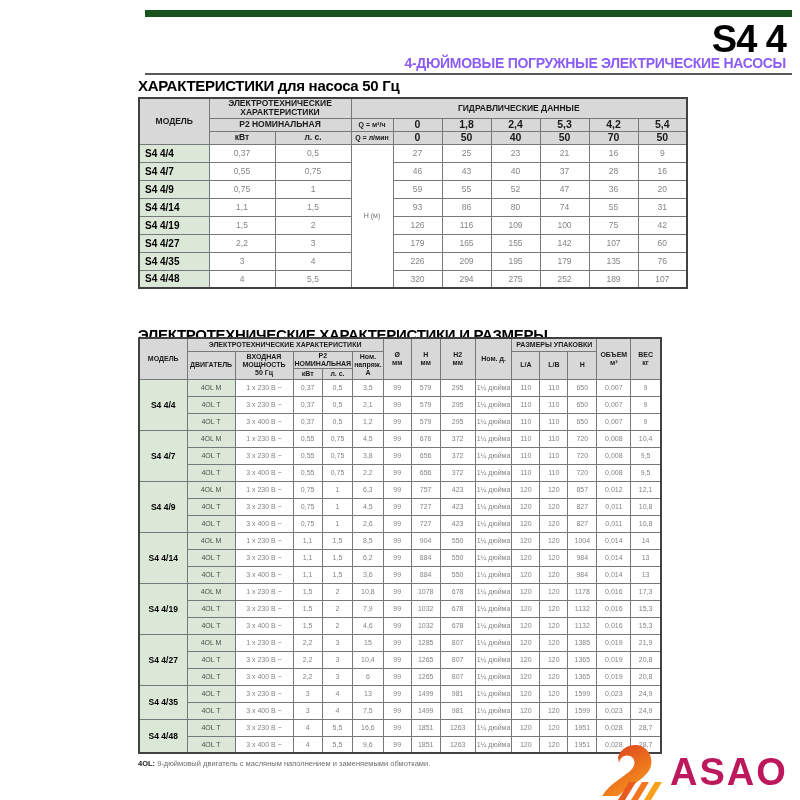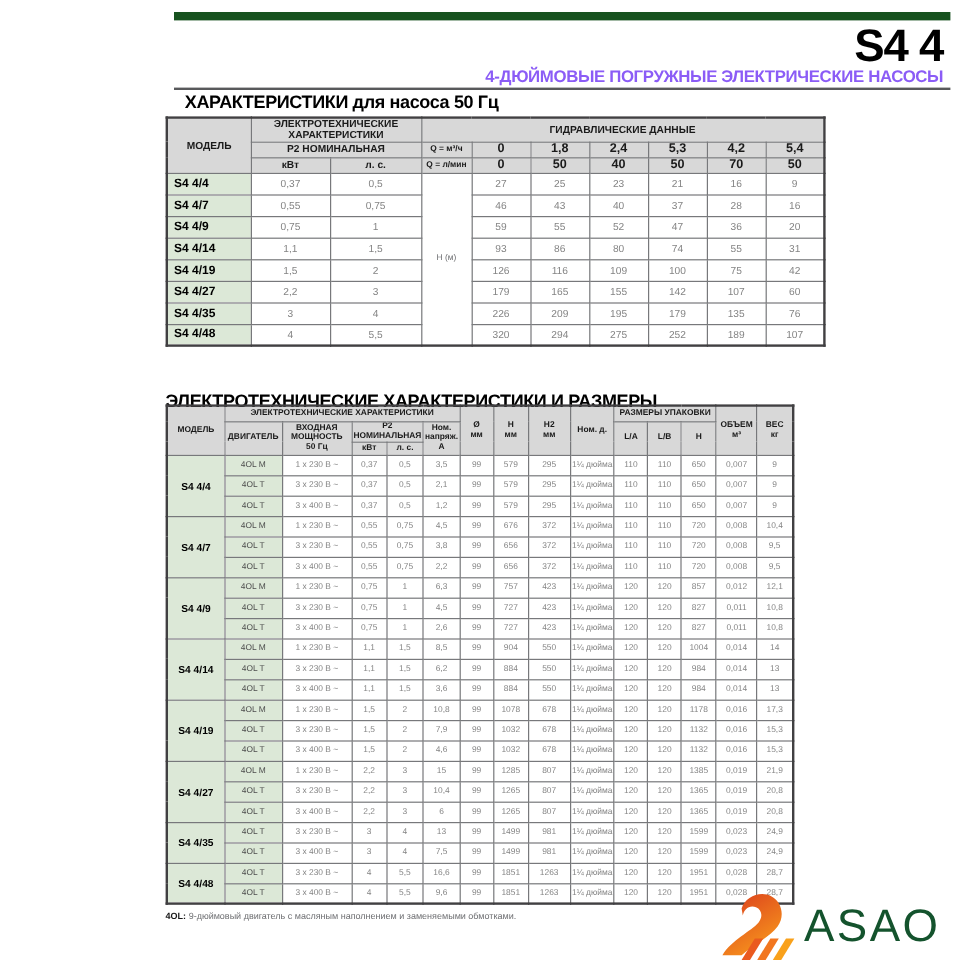--- a/index.html
+++ b/index.html
@@ -5,21 +5,21 @@
   html,body { margin:0; padding:0; background:#ffffff; }
   body { width:800px; height:800px; font-family:"Liberation Sans", sans-serif; }
   .page { position:relative; width:792px; height:800px; background:#fff; overflow:hidden; }
 
   .green-bar { position:absolute; left:145px; top:10px; width:649px; height:7px; background:#17521f; }
   .page-title { position:absolute; top:20px; right:6px; font-size:38px; font-weight:bold; color:#000; line-height:1; letter-spacing:-1px; }
   .page-subtitle { position:absolute; top:55px; right:6px; font-size:14px; font-weight:bold; color:#8b5cf6; letter-spacing:-0.3px; }
   .header-rule { position:absolute; left:145px; top:73px; width:649px; height:2px; background:#58595b; }
 
   .sec-title { position:absolute; font-size:15px; font-weight:bold; color:#000; letter-spacing:-0.3px; }
-  #sec1-title { left:138px; top:77px;margin-left:16px; }
+  #sec1-title { left:138px; top:77px; }
   #sec2-title { left:138px; top:311px;margin-top:15px; }
 
   .tbl-wrap { position:absolute; }
   #table1-wrap { left:138px; top:97px; }
   #table2-wrap { left:138px; top:337px; }
 
   table { border-collapse:collapse; table-layout:fixed; }
   td, th { border:1px solid #77787b; padding:0 1px; overflow:hidden; text-align:center; vertical-align:middle; }
   table.doc { border:2px solid #414042; }
   th { background:#d8d8d8; font-weight:bold; color:#1a1a1a; white-space:pre-line; line-height:1.1; }
@@ -42,21 +42,21 @@
   .t2 tbody tr { height:17px; }
   .t2 td.model { background:#dce8d7; font-weight:bold; font-size:8.5px; color:#000; }
   .t2 td.motor { background:#dce8d7; font-size:7px; color:#4d4d4d; }
   .t2 td.val { font-size:7px; color:#848484; white-space:nowrap; }
 
   .footnotes { position:absolute; left:138px; top:759px; font-size:7.5px; color:#6d6e71; line-height:1.45; }
   .fn-code { font-weight:bold; color:#1a1a1a; }
 
   .logo { position:absolute; left:594px; top:744px; display:flex; align-items:center; }
   .logo-mark { display:block; }
-  .logo-text { font-size:38px; font-weight:normal; color:#14532d; letter-spacing:2px; line-height:1; margin-left:6px; }
+  .logo-text { font-size:38px; font-weight:bold; color:#be185d; letter-spacing:2px; line-height:1; margin-left:6px; }
 </style>
 </head>
 <body>
 
 <div class="page">
   <div class="green-bar"></div>
   <div class="page-title">S4 4</div>
   <div class="page-subtitle">4-ДЮЙМОВЫЕ ПОГРУЖНЫЕ ЭЛЕКТРИЧЕСКИЕ НАСОСЫ</div>
   <div class="header-rule"></div>
 

